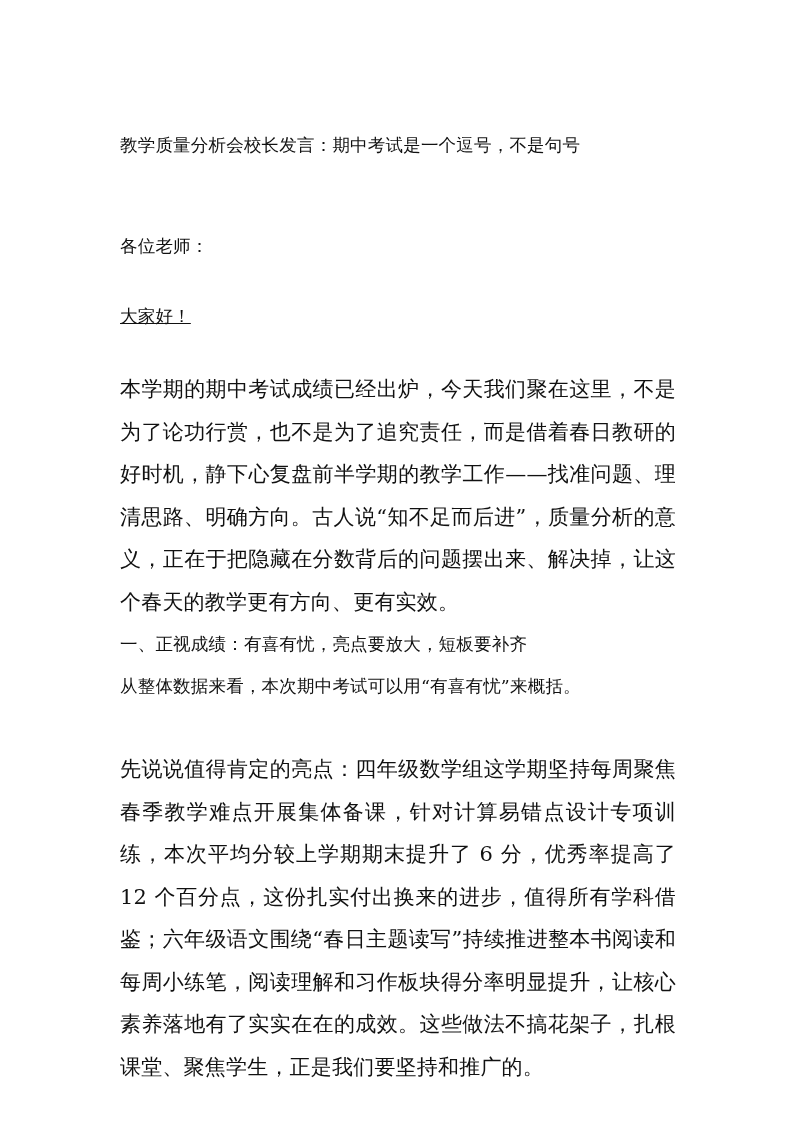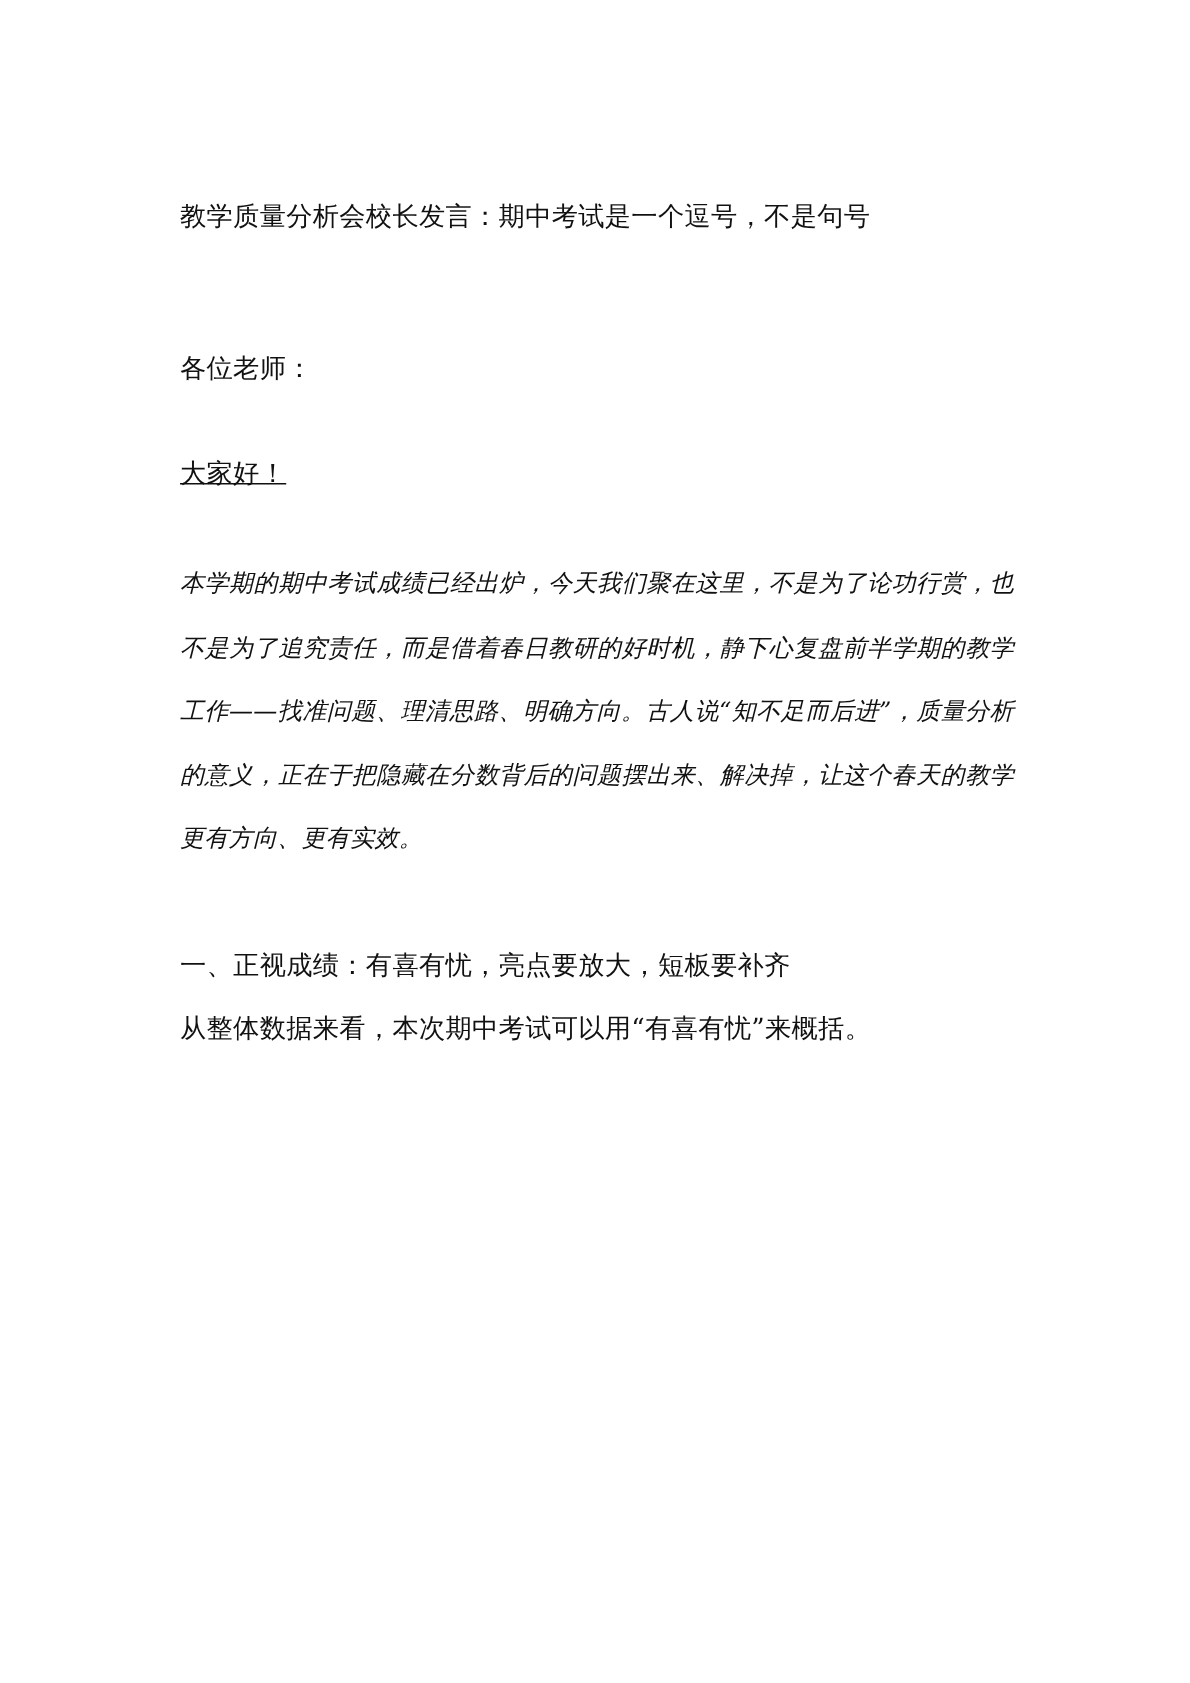--- a/index.html
+++ b/index.html
@@ -28,39 +28,39 @@
       width: 560px;
       font-size: 17.5px;
       line-height: 24px;
       white-space: nowrap;
       letter-spacing: 0.2px;
     }
     .para {
       position: absolute;
       left: 120px;
       width: 556px;
-      font-size: 16px;
+      font-size: 21px;
       line-height: 42.5px;
       text-align: justify;
       text-justify: inter-character;
       letter-spacing: 0.2px;
-      font-style: italic;
     }
   </style>
 </head>
 <body>
 
 <div class="page">
 
   <div class="line" style="top:105px;">教学质量分析会校长发言：期中考试是一个逗号，不是句号</div>
 
   <div class="line" style="top:206px;">各位老师：</div>
 
   <div class="line" style="top:276px;text-decoration:underline;">大家好！</div>
 
   <div class="para" style="top:340px;">本学期的期中考试成绩已经出炉，今天我们聚在这里，不是为了论功行赏，也不是为了追究责任，而是借着春日教研的好时机，静下心复盘前半学期的教学工作——找准问题、理清思路、明确方向。古人说“知不足而后进”，质量分析的意义，正在于把隐藏在分数背后的问题摆出来、解决掉，让这个春天的教学更有方向、更有实效。</div>
 
   <div class="line" style="top:604px;">一、正视成绩：有喜有忧，亮点要放大，短板要补齐</div>
 
   <div class="line" style="top:646px;">从整体数据来看，本次期中考试可以用“有喜有忧”来概括。</div>
 
+  <div class="para" style="top:720px;">先说说值得肯定的亮点：四年级数学组这学期坚持每周聚焦春季教学难点开展集体备课，针对计算易错点设计专项训练，本次平均分较上学期期末提升了 6 分，优秀率提高了 12 个百分点，这份扎实付出换来的进步，值得所有学科借鉴；六年级语文围绕“春日主题读写”持续推进整本书阅读和每周小练笔，阅读理解和习作板块得分率明显提升，让核心素养落地有了实实在在的成效。这些做法不搞花架子，扎根课堂、聚焦学生，正是我们要坚持和推广的。</div>
 
 </div>
 
 </body></html>

